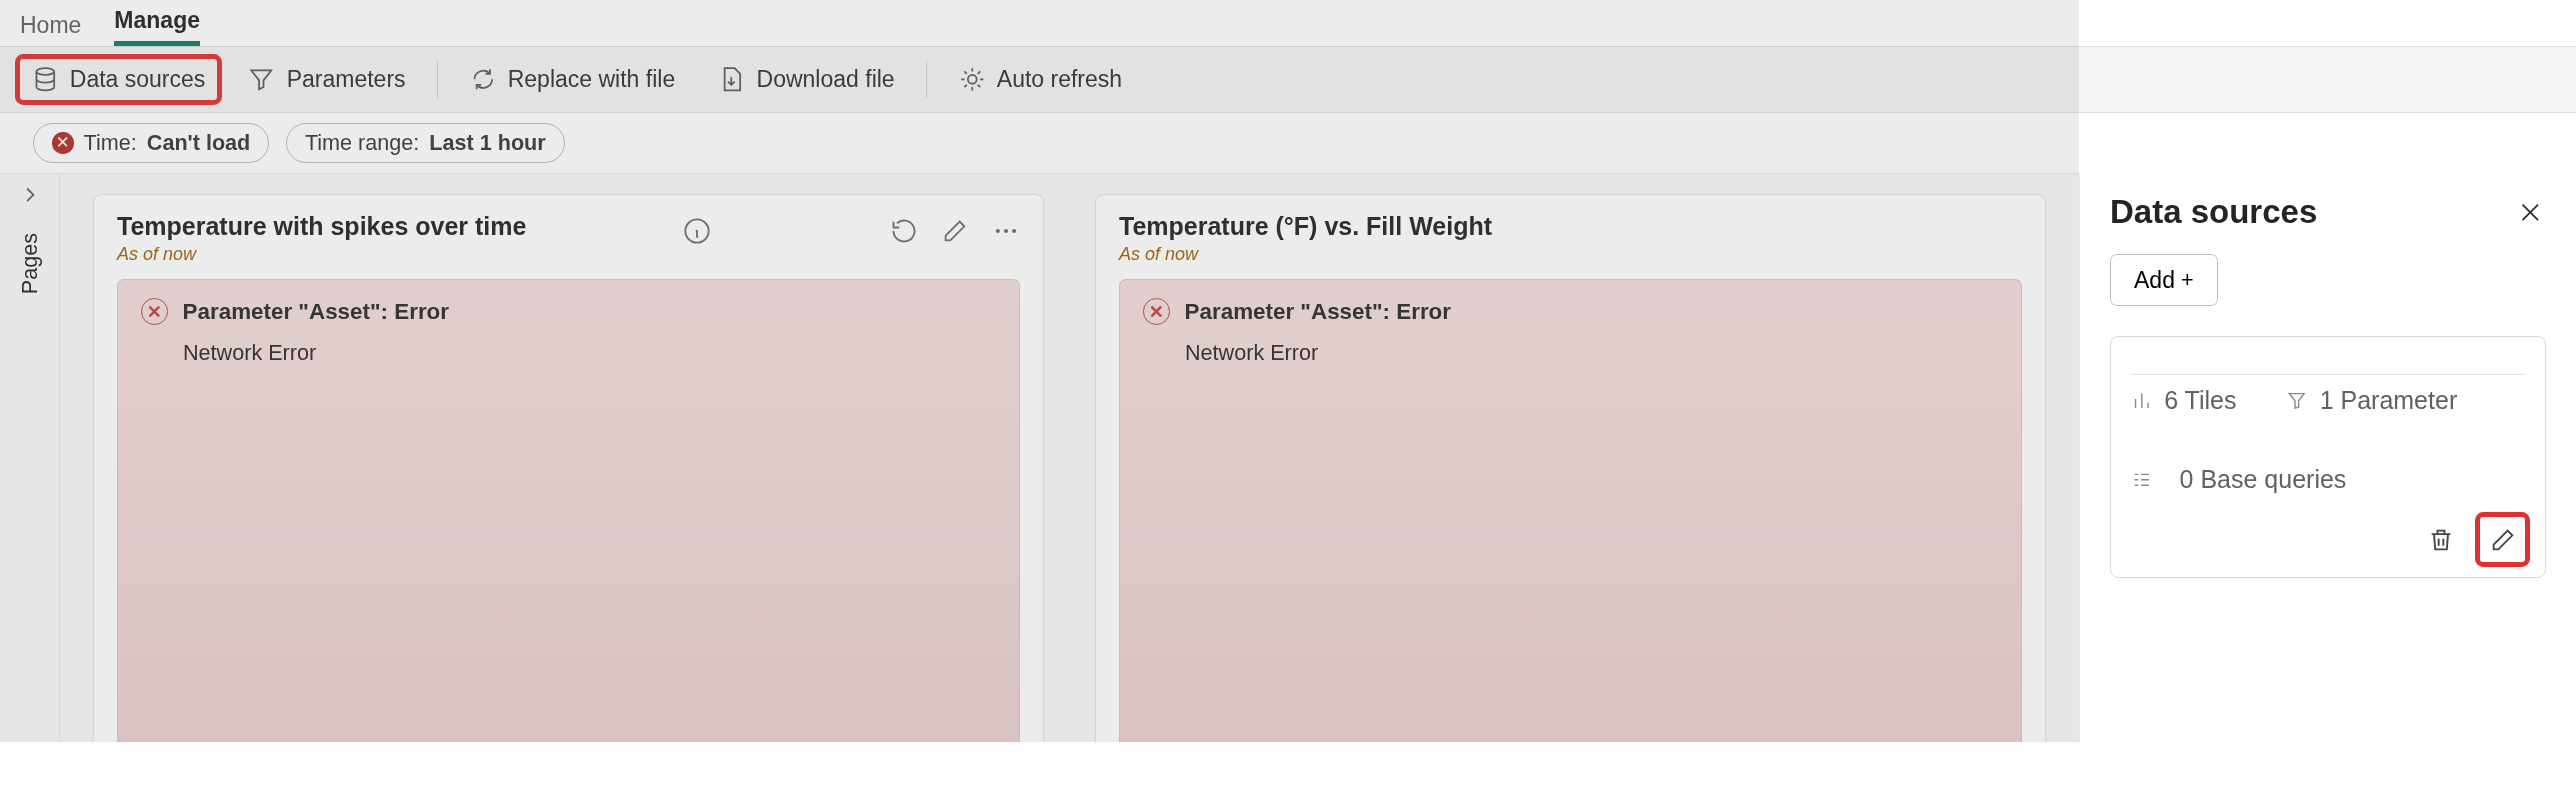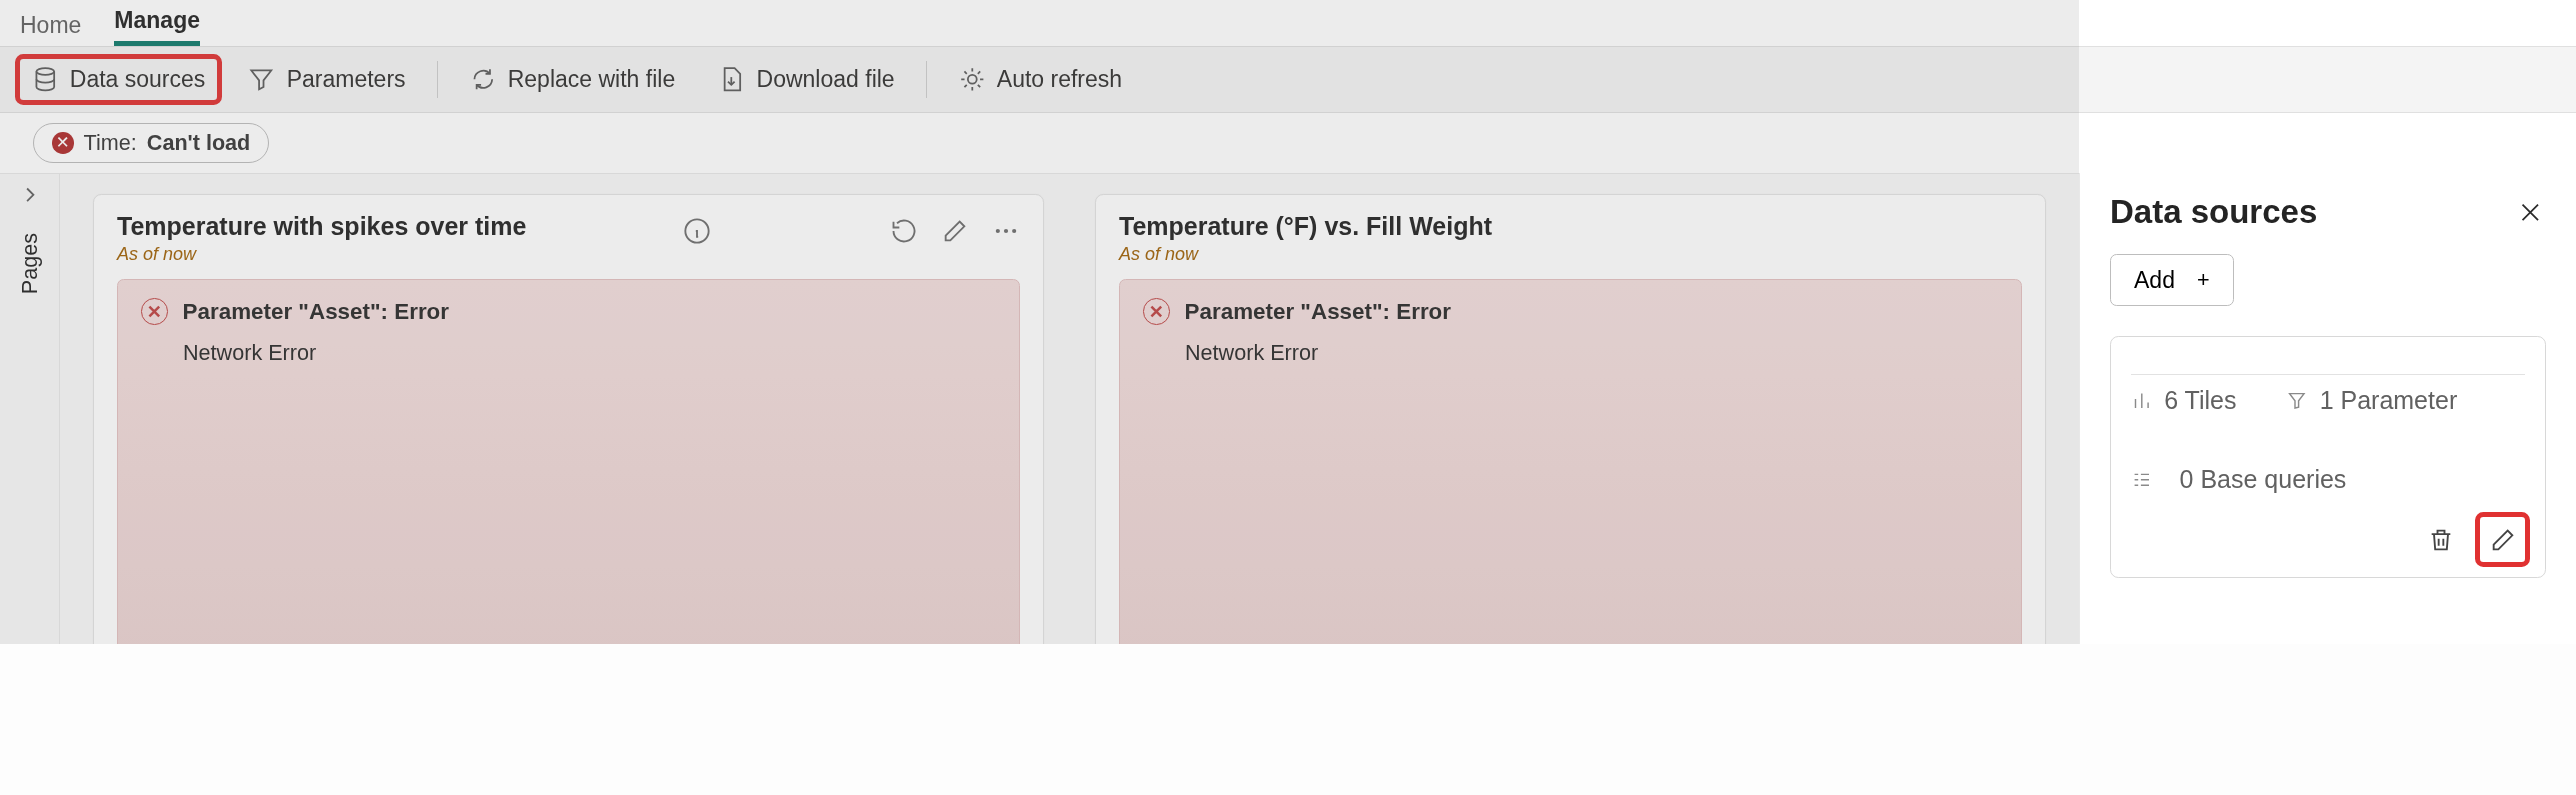--- a/index.html
+++ b/index.html
@@ -48,40 +48,40 @@
   .err-panel { height:100%; border:0.8px solid #e4c1c1; border-radius:6.6px; padding:18px 23px; background:linear-gradient(#f3dedd,#e9cfce); }
   .err-row { display:flex; align-items:center; gap:15px; font-size:22.4px; font-weight:700; color:#2b2b2b; }
   .err-row .xc { width:26.6px; height:26.6px; border:1.7px solid #bf4343; border-radius:50%; color:#bf4343; display:flex; align-items:center; justify-content:center; font-size:18px; }
   .err-msg { margin:15px 0 12px 42px; font-size:21.6px; color:#2b2b2b; font-weight:400; }
 
   
   .panel-h { display:flex; align-items:center; }
   .panel-h .pt { font-size:33px; font-weight:600; flex:1; }
   .panel-h .close { width:32px; height:32px; cursor:pointer; display:flex; align-items:center; justify-content:center; }
   .panel-h .close svg { width:26.6px; height:26.6px; stroke:#2b2b2b; stroke-width:1.6; fill:none; }
-  .add-btn { margin-top:23px; align-self:flex-start; display:flex; align-items:center; gap:22px; font-size:23px; padding:11.6px 23px; border:0.8px solid #bdbdbd; border-radius:6.6px; background:#fff; cursor:pointer; }
+  .add-btn { margin-top:23px; align-self:flex-start; display:flex; align-items:center; gap:6px; font-size:23px; padding:11.6px 23px; border:0.8px solid #bdbdbd; border-radius:6.6px; background:#fff; cursor:pointer; }
 
   .ds-card { margin-top:30px; border:0.8px solid #d8d8d8; border-radius:8.3px; padding:20px 20px 15px 20px; }
   .ds-h { display:flex; align-items:center; gap:15px; }
   .ds-h .src-ic { width:33px; height:33px; display:flex; align-items:center; justify-content:center; }
   .ds-h .src-ic svg { width:32px; height:32px; }
   .ds-h .src-name { font-size:25px; font-weight:400; flex:1; }
   .ds-h .dots { font-size:25px; letter-spacing:3.3px; color:#4b4b4b; cursor:pointer; padding:0 3.3px;}
   .ds-sep { height:0.8px; background:#e2e2e2; margin:16.6px 0 11.6px; }
   .ds-stats { display:flex; gap:50px; flex-wrap:wrap; }
   .stat { display:flex; align-items:center; gap:11.6px; font-size:25px; color:#616161; }
   .stat .sic { width:21.6px; height:21.6px; display:inline-flex; }
   .stat .sic svg { width:21.6px; height:21.6px; stroke:#8a8a8a; fill:none; stroke-width:1.6; }
   .ds-actions { display:flex; justify-content:flex-end; align-items:center; gap:16.6px; margin-top:23px; }
   .ds-actions .ab { width:45px; height:45px; display:flex; align-items:center; justify-content:center; cursor:pointer; border-radius:3.3px; }
   .ds-actions .ab svg { width:28px; height:28px; stroke:#444; fill:none; stroke-width:1.6; }
 
   
   .dim-overlay { position:absolute; inset:0; right:497px; background:rgba(120,120,120,.14); pointer-events:none; }
-  .app { position:relative; width:2576px; height:644px; overflow:hidden; }
+  .app { position:relative; width:2576px; height:742px; overflow:hidden; }
 </style>
 </head>
 <body>
 
 <div class="app">
 
   <div class="tabs">
     <div class="tab">Home</div>
     <div class="tab active">Manage</div>
   </div>
@@ -137,20 +137,24 @@
       </span>
       <span>Auto refresh</span>
     </div>
   </div>
 
   <div class="chips">
     <div class="chip">
       <span class="err-dot">✕</span>
       <span>Time:</span>
       <span class="bold">Can't load</span>
+    </div>
+    <div class="chip">
+      <span>Time range:</span>
+      <span class="bold">Last 1 hour</span>
     </div>
   </div>
 
   <div class="layout">
     <div class="workspace">
       <div class="rail">
         <div class="chev">
           <svg width="21.6" height="21.6" viewBox="0 0 24 24" stroke="#616161" fill="none" stroke-width="2">
               <path d="M9 5l7 7-7 7"></path>
             </svg>

